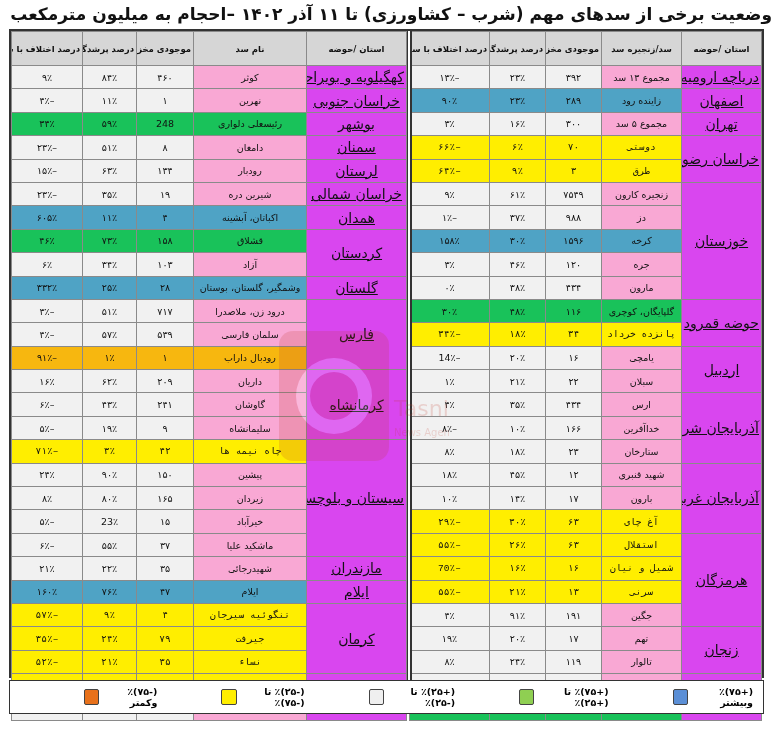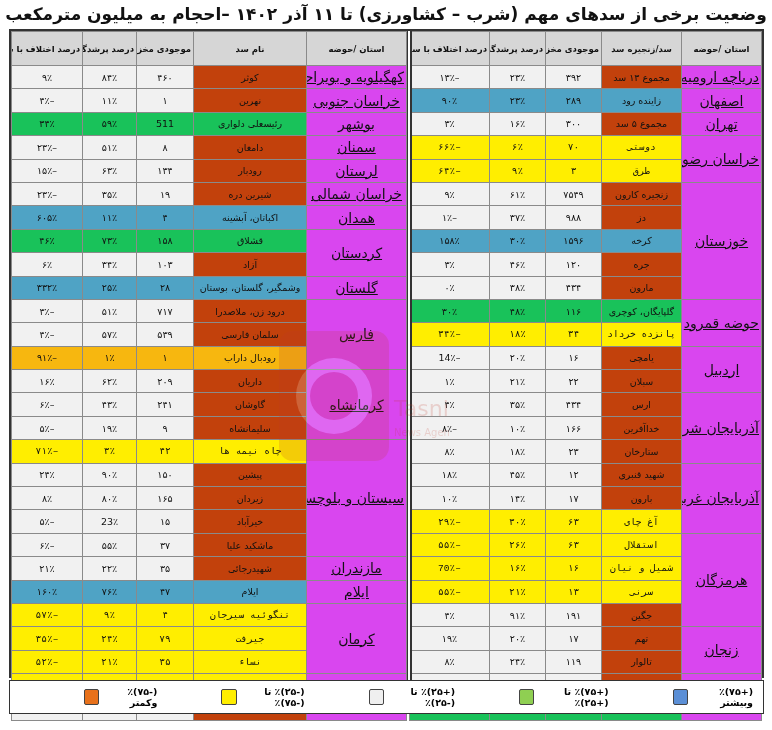--- a/index.html
+++ b/index.html
@@ -1,24 +1,24 @@
 <!DOCTYPE html>
 <html><head>
 <meta charset="utf-8">
 <style>
   * { box-sizing: border-box; margin: 0; padding: 0; }
   body { width: 772px; height: 730px; background: #fff; font-family: "DejaVu Sans", sans-serif; overflow: hidden; position: relative; }
-  .title { position: absolute; top: 0; left: 0; width: 772px; height: 28px; text-align: center; font-family: "DejaVu Sans", sans-serif; font-weight: bold; font-size: 17px; line-height: 28px; color: #111; direction: rtl; }
+  .title { position: absolute; top: 0; left: 0; width: 772px; height: 28px; text-align: right; font-family: "DejaVu Sans", sans-serif; font-weight: bold; font-size: 17px; line-height: 28px; color: #111; direction: rtl; }
   .frame { position: absolute; top: 29px; left: 9px; width: 755px; height: 649px; border: 2px solid #333; background: #fff; }
   .tbl { position: absolute; top: 0; border-collapse: collapse; table-layout: fixed; direction: rtl; }
   .tbl td, .tbl th { border: 1px solid #8a8a8a; text-align: center; font-size: 9.5px; color: #111; overflow: hidden; white-space: nowrap; padding: 0 2px; }
   .tbl th { height: 34px; background: #d6d6d6; font-weight: bold; font-size: 8.5px; }
   .tbl td { height: 23.4px; background: #f1f1f1; }
   .tbl td.prov { background: #d946ef; font-size: 14px; text-decoration: underline; }
-  .tbl td.name { background: #c2410c; }
+  .tbl td.name { background: #f9a8d4; }
   .r-blue td:not(.prov) { background: #4fa3c5 !important; }
   .r-green td:not(.prov) { background: #19c25a !important; }
   .r-yellow td:not(.prov) { background: #ffee00 !important; font-family: Liberation Mono, monospace; }
   .r-orange td:not(.prov) { background: #f7b70f !important; margin-top: 15px; }
   .right-t { right: 0; width: 352px; }
   .left-t { left: 0; width: 395px; }
   .divider { position: absolute; top: 0; left: 395px; width: 6px; height: 649px; border-left: 2px solid #333; border-right: 2px solid #333; background: #fff; }
   .legend { position: absolute; top: 680px; left: 9px; width: 755px; height: 34px; border: 1.5px solid #333; background: #fff; direction: rtl; display: flex; align-items: center; padding: 0 10px; font-size: 9.5px; font-weight: bold; }
   .legend .ltitle { font-size: 12px; margin-left: 40px; }
   .legend .item { display: flex; align-items: center; margin-left: 28px; padding-left: 36px; }
@@ -263,21 +263,21 @@
         <tr>
           <td class="prov" rowspan="1">خراسان جنوبی</td>
           <td class="name">نهرین</td>
           <td>۱</td>
           <td>۱۱٪</td>
           <td>–۴٪</td>
         </tr>
         <tr class="r-green">
           <td class="prov" rowspan="1">بوشهر</td>
           <td class="name">رئیسعلی دلواری</td>
-          <td>511</td>
+          <td>248</td>
           <td>۵۹٪</td>
           <td>۳۴٪</td>
         </tr>
         <tr>
           <td class="prov" rowspan="1">سمنان</td>
           <td class="name">دامغان</td>
           <td>۸</td>
           <td>۵۱٪</td>
           <td>–۲۳٪</td>
         </tr>

